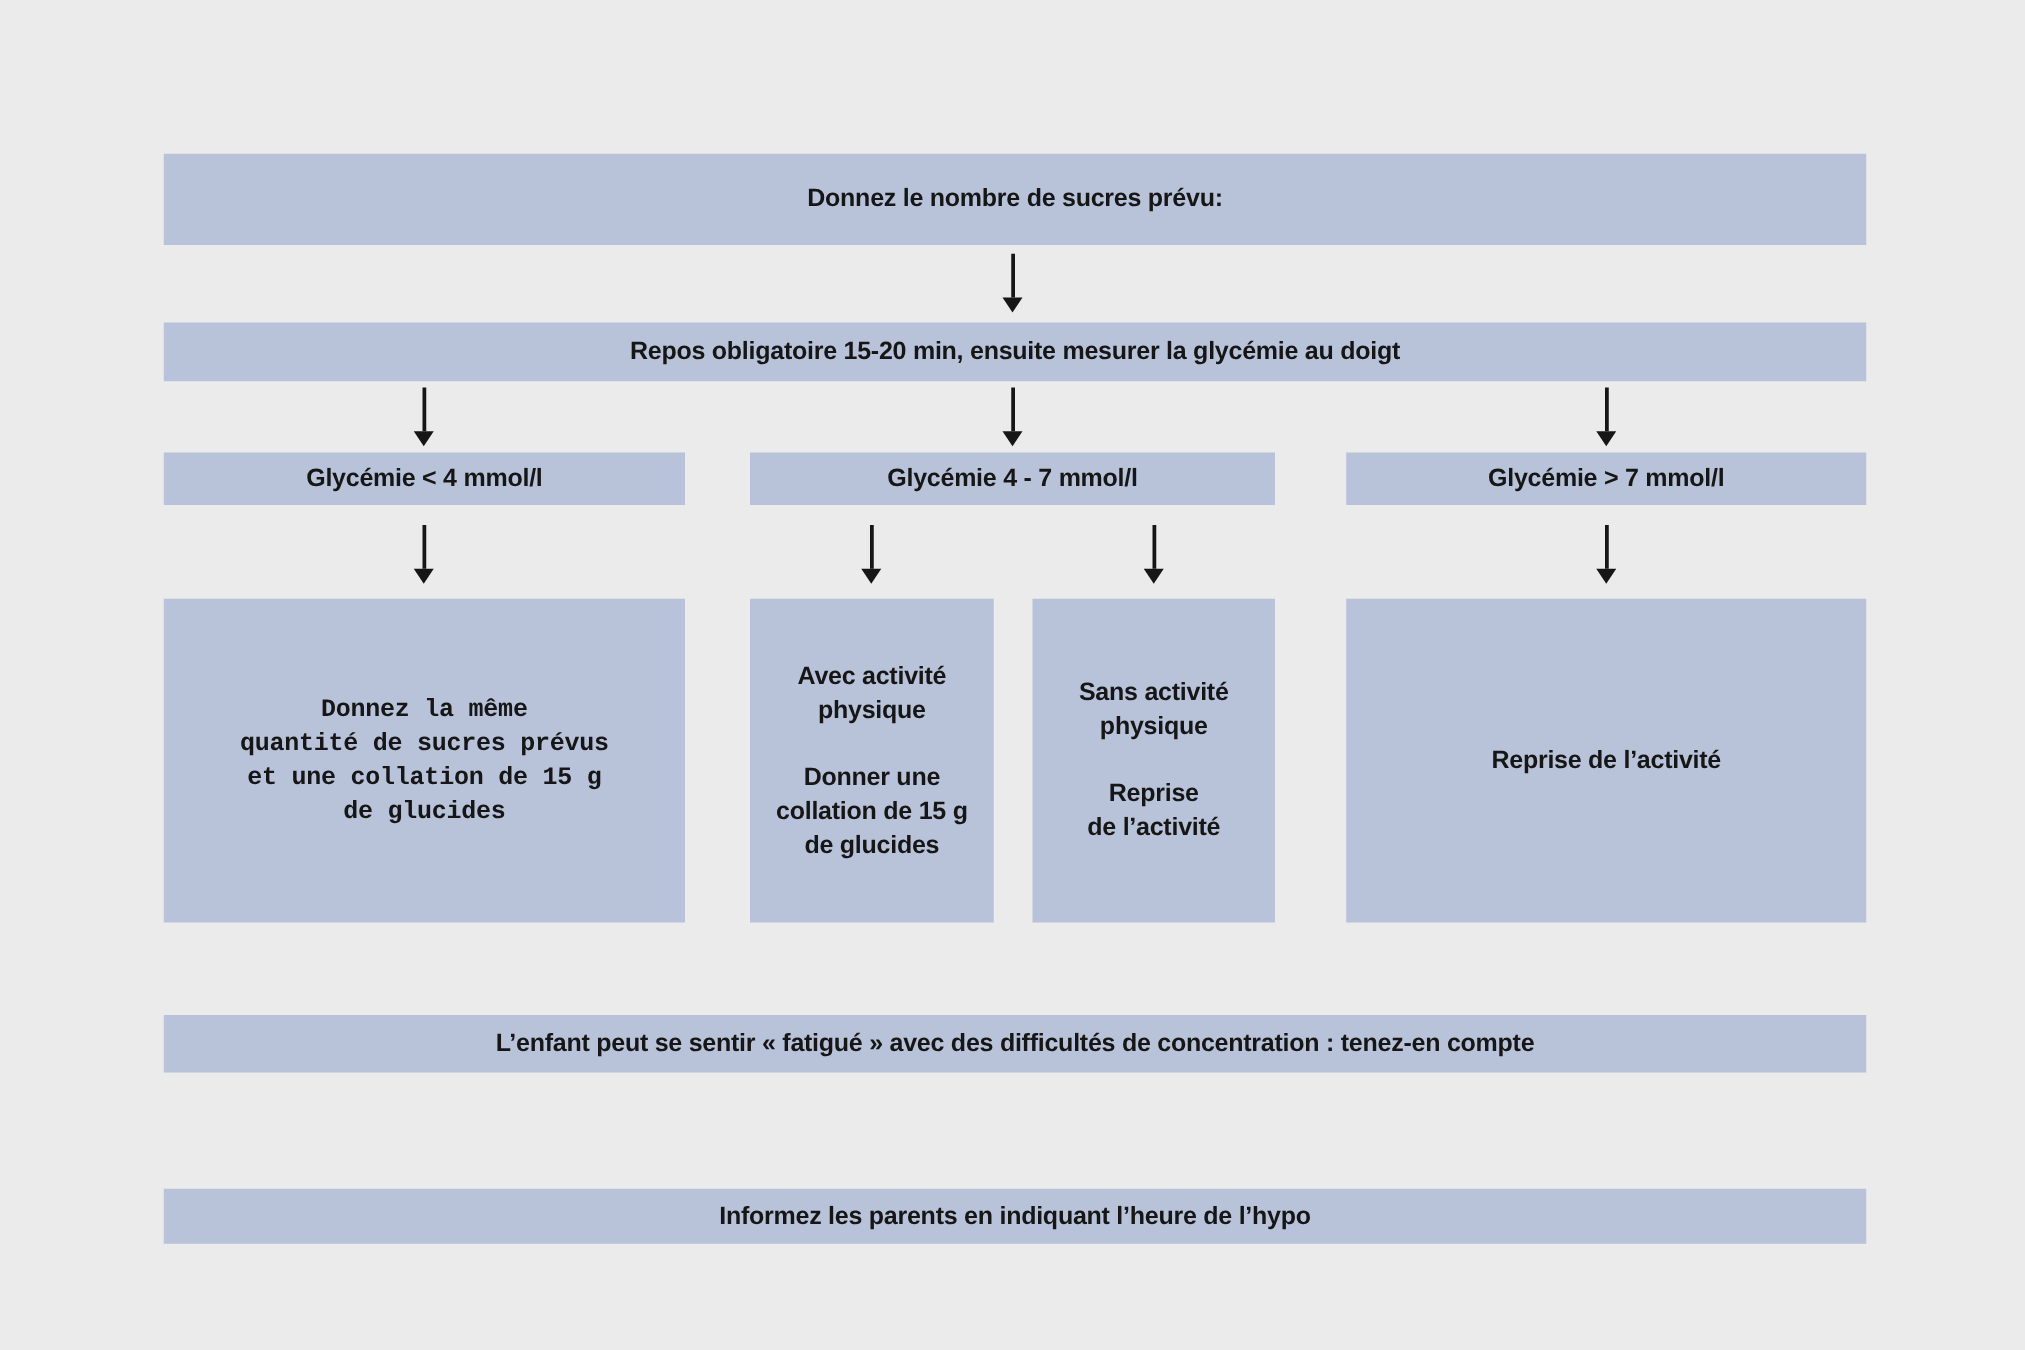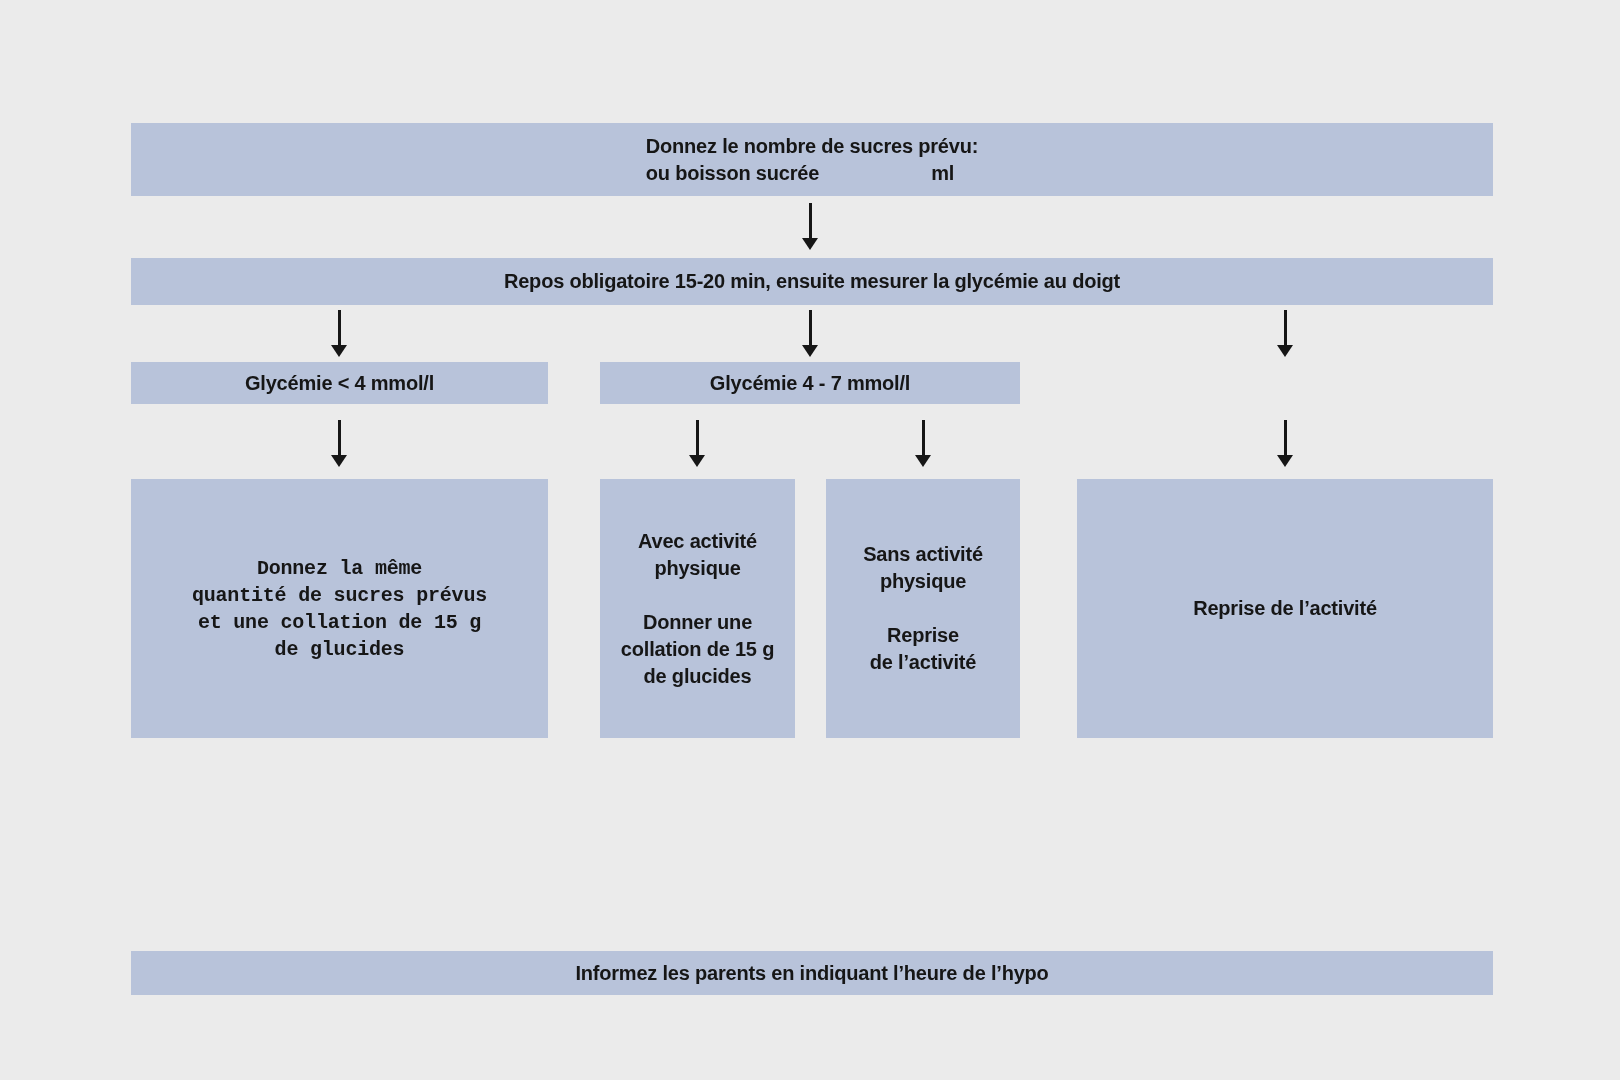--- a/index.html
+++ b/index.html
@@ -73,21 +73,20 @@
   #arrow-8 { left:1277px; }
 </style>
 </head>
 <body>
 
 <div class="stage">
 
   <div class="box" id="box-step1">
     <div class="inner">
       <div class="ln">Donnez le nombre de sucres prévu:</div>
-      <div class="ln"><span>ou boisson sucrée</span><span class="blank-gap"></span><span>ml</span></div>
     </div>
   </div>
 
   <div class="arrow" id="arrow-1">
     <div class="stem"></div>
       <div class="head"></div>
   </div>
 
   <div class="box" id="box-step2">
     <span>Repos obligatoire 15-20 min, ensuite mesurer la glycémie au doigt</span>
@@ -104,20 +103,23 @@
   <div class="arrow arrow-r2" id="arrow-4">
     <div class="stem"></div>
       <div class="head"></div>
   </div>
 
   <div class="box hdr" id="hdr-low">
     <span>Glycémie &lt; 4 mmol/l</span>
   </div>
   <div class="box hdr" id="hdr-mid">
     <span>Glycémie 4 - 7 mmol/l</span>
+  </div>
+  <div class="box hdr" id="hdr-high">
+    <span>Glycémie &gt; 7 mmol/l</span>
   </div>
 
   <div class="arrow arrow-r3" id="arrow-5">
     <div class="stem"></div>
       <div class="head"></div>
   </div>
   <div class="arrow arrow-r3" id="arrow-6">
     <div class="stem"></div>
       <div class="head"></div>
   </div>
@@ -157,17 +159,20 @@
       <div class="ln"></div>
       <div class="ln">Reprise</div>
       <div class="ln">de l’activité</div>
     </div>
   </div>
 
   <div class="box big" id="box-high">
     <span>Reprise de l’activité</span>
   </div>
 
+  <div class="box" id="note1">
+    <span>L’enfant peut se sentir « fatigué » avec des difficultés de concentration : tenez-en compte</span>
+  </div>
   <div class="box" id="note2">
     <span>Informez les parents en indiquant l’heure de l’hypo</span>
   </div>
 
 </div>
 
 </body></html>

